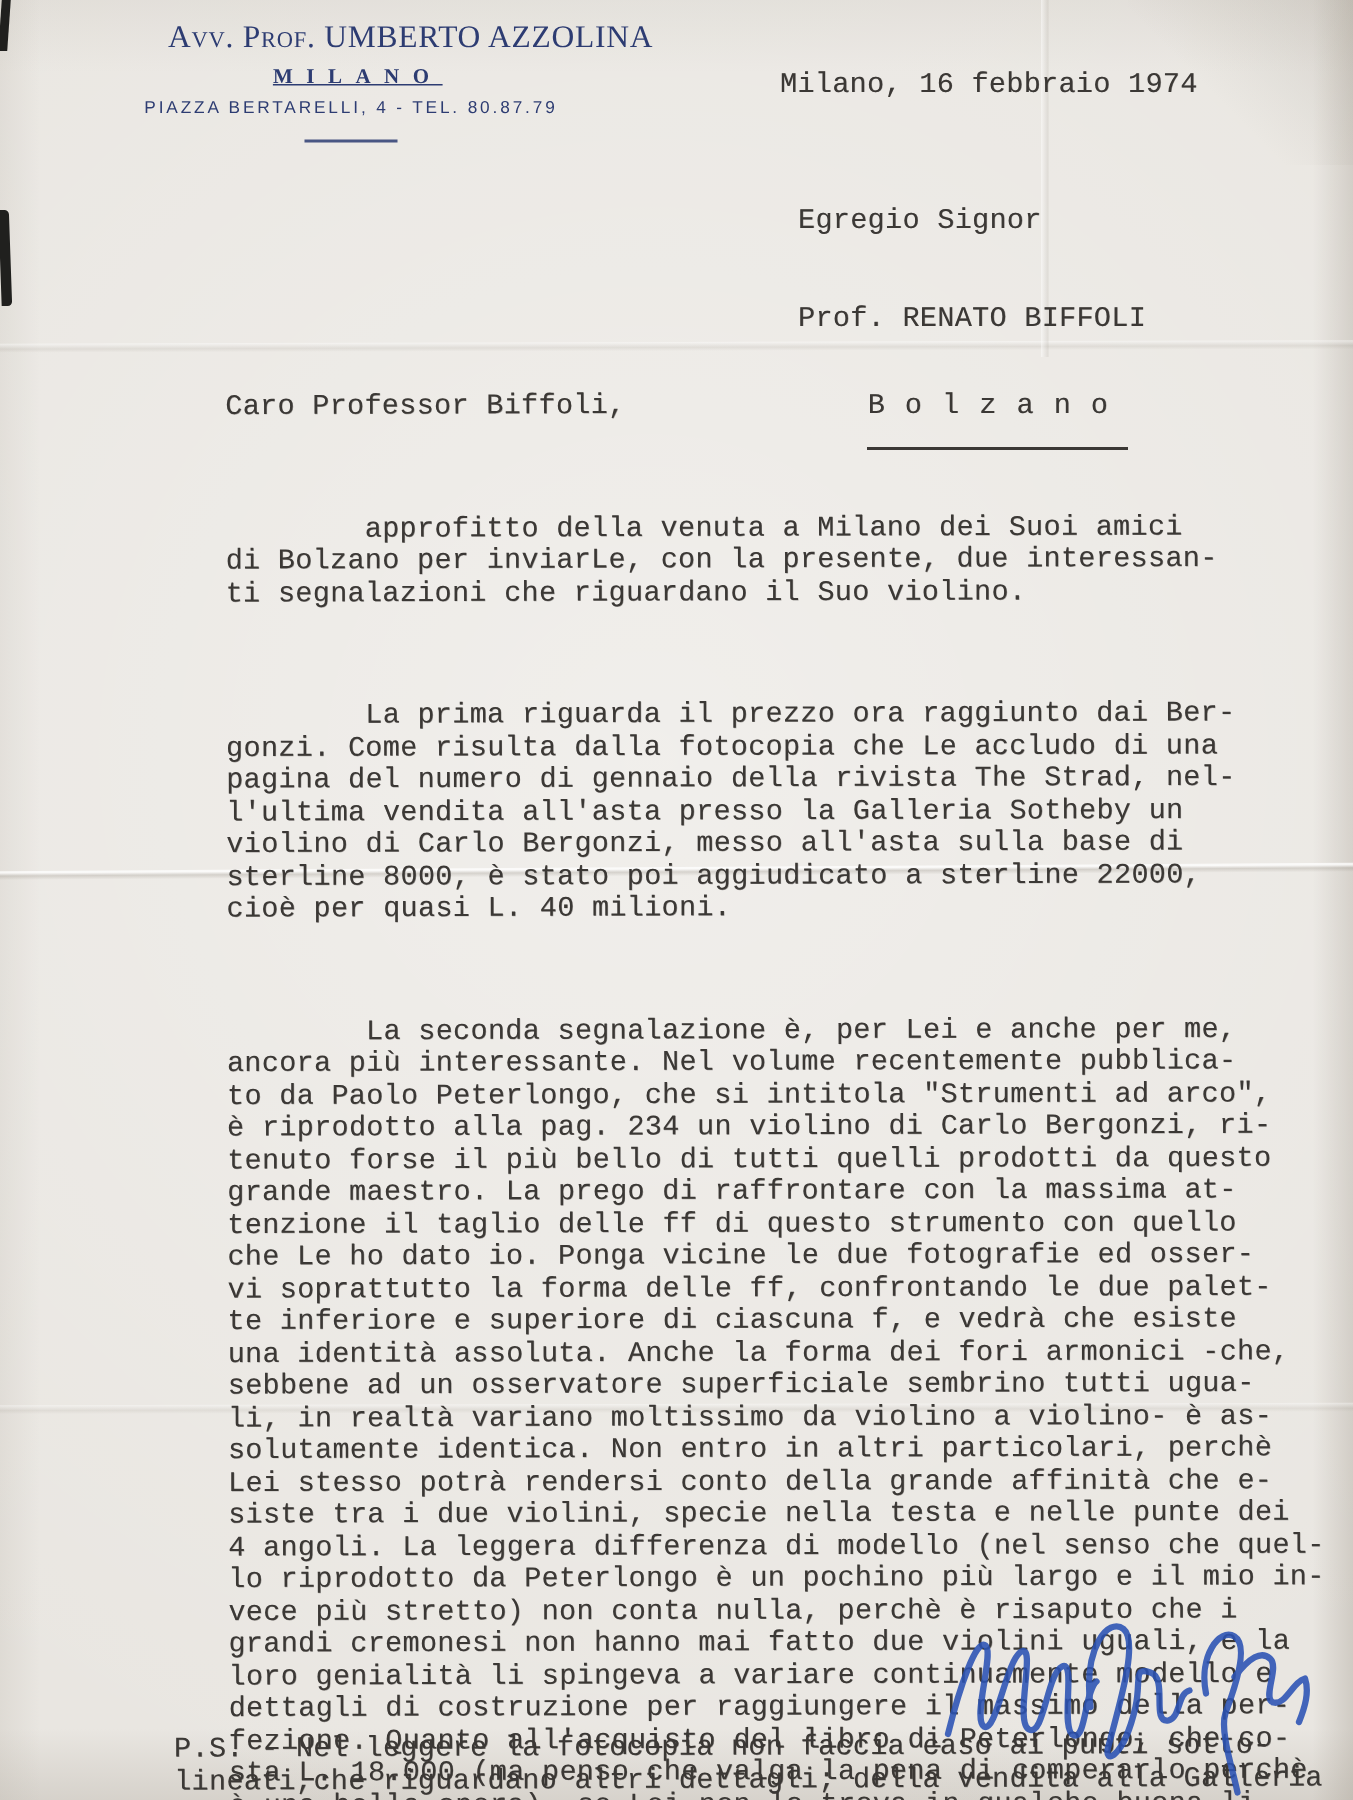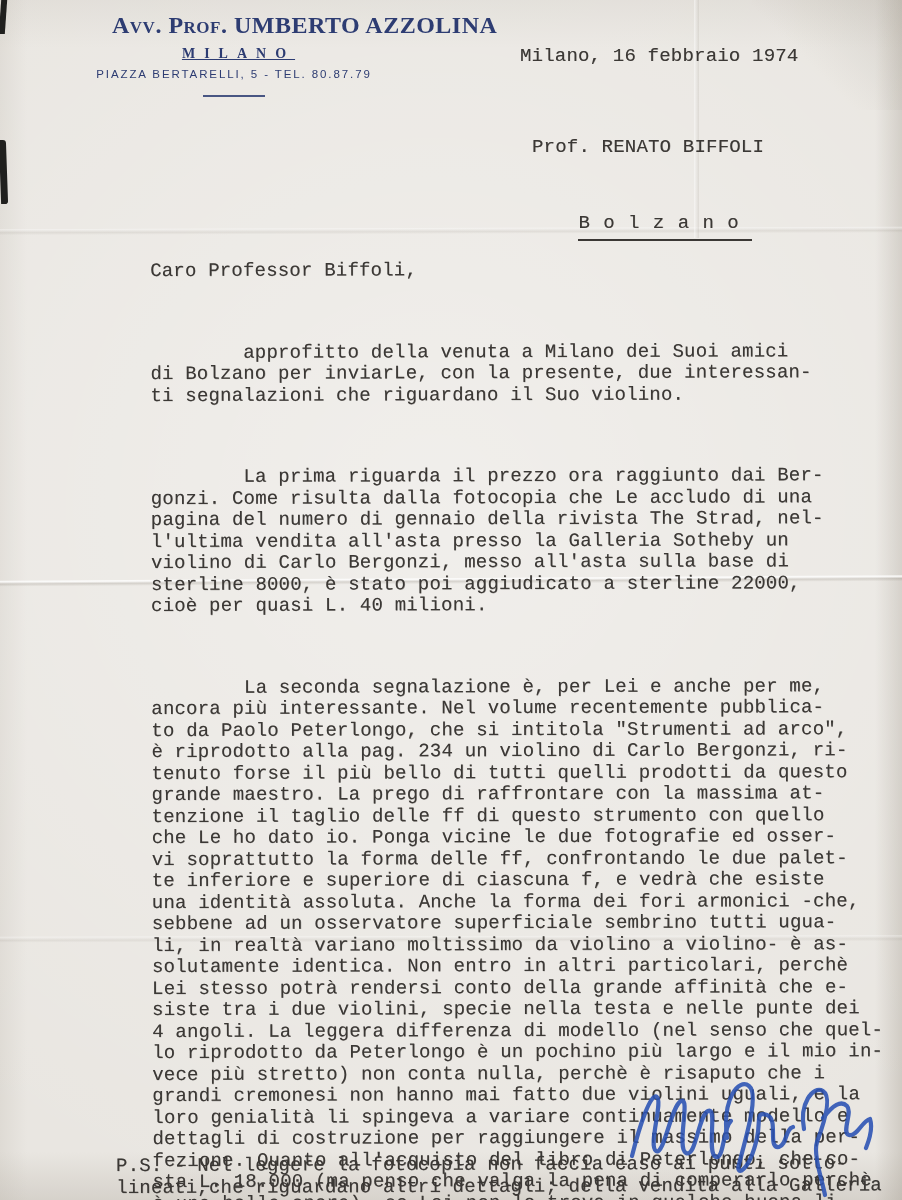--- a/index.html
+++ b/index.html
@@ -24,33 +24,33 @@
     background:linear-gradient(90deg,rgba(255,255,255,0.5),rgba(150,143,132,0.18));pointer-events:none;}
   .corner-shade{position:absolute;top:0;right:0;width:150px;height:110px;
     background:linear-gradient(225deg,rgba(165,158,146,0.28),rgba(165,158,146,0) 60%);pointer-events:none;}
   .edge-mark{position:absolute;left:0;background:#20201e;pointer-events:none;}
   .edge-mark.m1{top:0;width:6px;height:34px;transform:skewX(-4deg);}
   .edge-mark.m2{top:140px;width:7px;height:64px;transform:skewX(2deg);border-radius:0 3px 3px 0;}
 
   
   .letterhead{position:absolute;left:68px;top:12px;width:332px;text-align:center;
     color:#2d3c72;font-family:"Liberation Serif","DejaVu Serif",serif;}
-  .lh-name{font-size:24px;font-weight:700;font-variant:small-caps;letter-spacing:0.5px;white-space:nowrap;margin-left:44px;}
+  .lh-name{font-size:21px;font-weight:400;font-variant:small-caps;letter-spacing:0.5px;white-space:nowrap;margin-left:44px;}
   .lh-city{margin-top:7px;font-size:14px;font-weight:700;letter-spacing:9px;text-indent:9px;text-decoration:underline;}
   .lh-address{margin-top:6px;font-family:"Liberation Sans","DejaVu Sans",sans-serif;font-size:11.5px;letter-spacing:1.9px;white-space:nowrap;}
   .lh-rule{width:62px;height:0;border-top:2px solid #2d3c72;margin:15px auto 0;opacity:0.85;}
 
   
   .tw{color:#3b3835;font-size:19px;line-height:21.5px;letter-spacing:0.2px;white-space:pre;
       text-shadow:0.3px 0.3px 0.3px rgba(59,56,53,0.45);}
   .dateline{position:absolute;left:520px;top:46px;}
   .recipient{position:absolute;left:532px;top:94px;}
   .recipient .line{display:block;}
-  .recipient-city{display:inline-block;margin-top:33px;letter-spacing:1px;
-      border-bottom:2px solid #3b3835;padding:0 12px 4px 0;font-family:Liberation Mono, monospace;}
+  .recipient-city{display:inline-block;margin-top:15px;letter-spacing:1px;
+      border-bottom:2px solid #3b3835;padding:0 12px 17px 0;font-family:Liberation Mono, monospace;}
 
   .body-block{position:absolute;left:150px;top:218px;width:745px;transform:rotate(-0.15deg);transform-origin:0 0;}
   .para{margin-top:17px;}
   .postscript{position:absolute;left:116px;top:1156px;transform:rotate(-0.2deg);transform-origin:0 0;}
 
   .signature{position:absolute;left:626px;top:1076px;width:266px;height:124px;pointer-events:none;}
   .signature svg{width:100%;height:100%;}
 </style>
 </head>
 <body>
@@ -61,27 +61,28 @@
   <div class="crease-h c2"></div>
   <div class="crease-h c3"></div>
   <div class="crease-v"></div>
   <div class="corner-shade"></div>
   <div class="edge-mark m1"></div>
   <div class="edge-mark m2"></div>
 
   <div class="letterhead">
     <div class="lh-name">Avv. Prof. UMBERTO AZZOLINA</div>
     <div class="lh-city">MILANO</div>
-    <div class="lh-address">PIAZZA BERTARELLI, 5 - TEL. 80.87.79</div>
+    <div class="lh-address">PIAZZA BERTARELLI, 4 - TEL. 80.87.79</div>
     <div class="lh-rule"></div>
   </div>
 
   <div class="tw dateline">Milano, 16 febbraio 1974</div>
 
   <div class="tw recipient">
+    <span class="line">Egregio Signor</span>
     <span class="line">Prof. RENATO BIFFOLI</span>
     <span class="recipient-city">B o l z a n o</span>
   </div>
 
   <div class="tw body-block">
     <div class="salutation">Caro Professor Biffoli,</div>
     <div class="para">        approfitto della venuta a Milano dei Suoi amici
 di Bolzano per inviarLe, con la presente, due interessan-
 ti segnalazioni che riguardano il Suo violino.</div>
     <div class="para">        La prima riguarda il prezzo ora raggiunto dai Ber-

